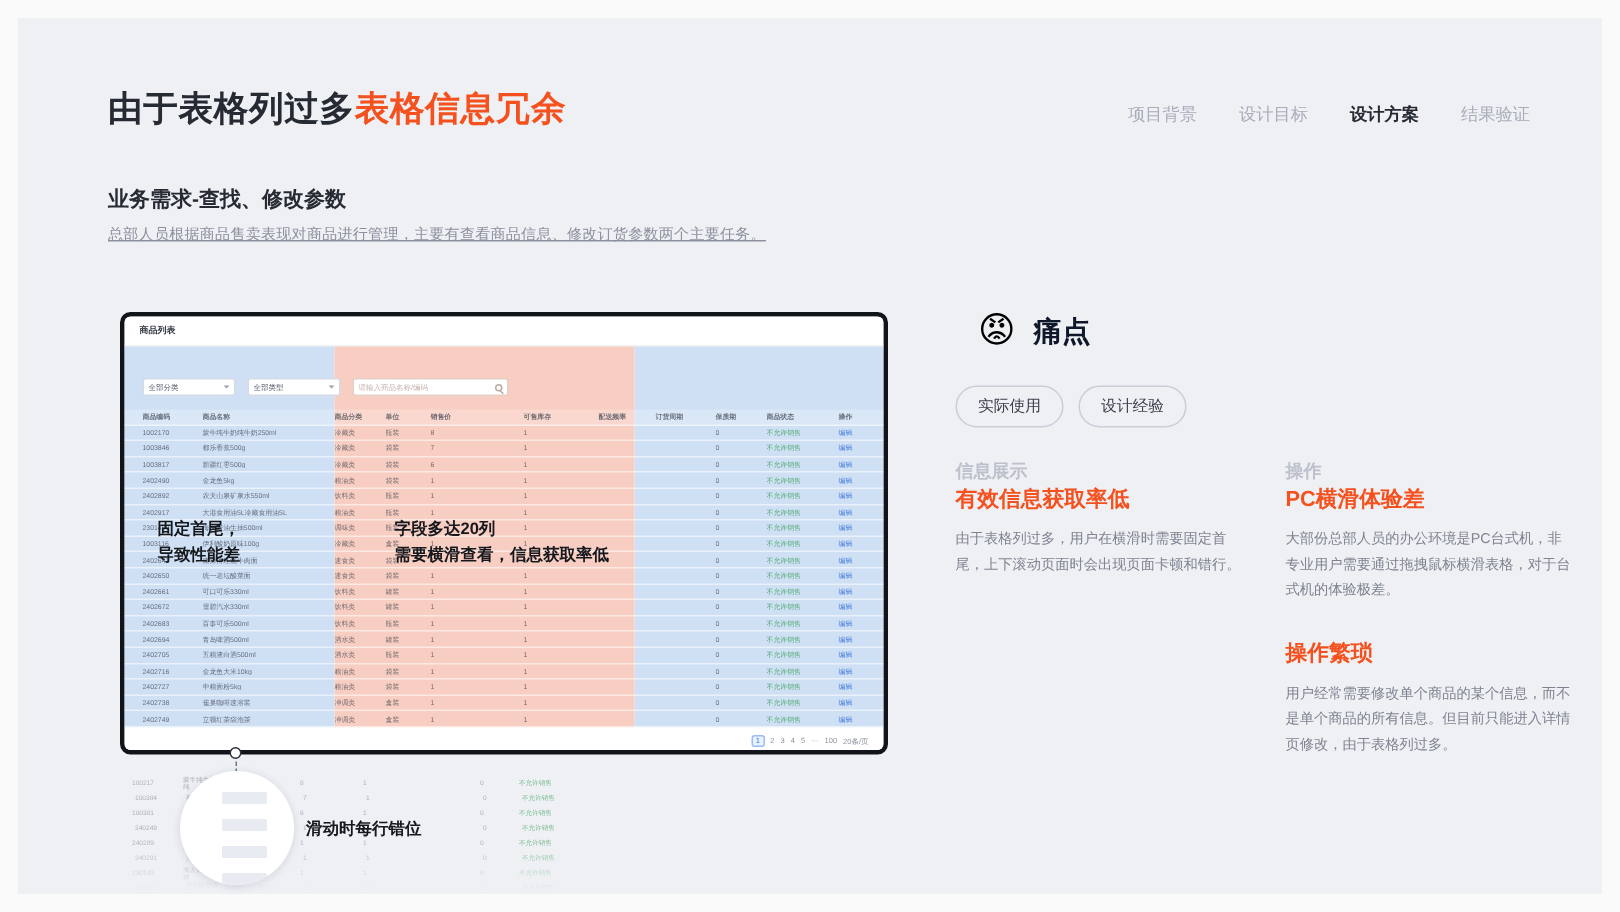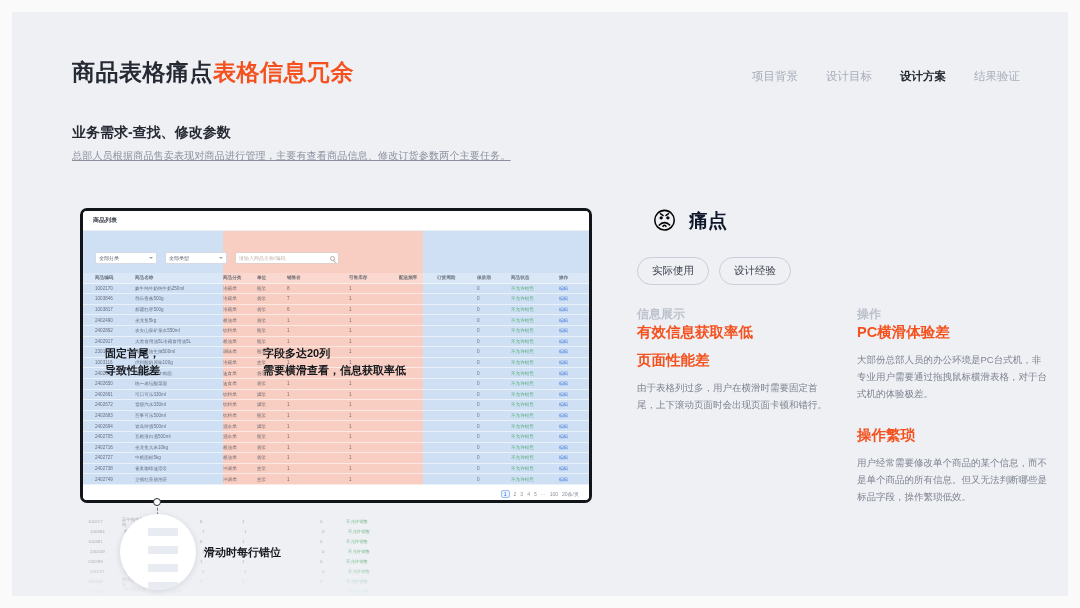--- a/index.html
+++ b/index.html
@@ -207,21 +207,21 @@
     font-size: 9.5px; color: #7e838f; line-height: 17px; margin-bottom: 24px;
   }
   .pp-body:last-child { margin-bottom: 0; }
 </style>
 </head>
 <body>
 
 <div class="slide">
 
   <div class="page-title">
-    <span>商品表格痛点</span><span class="accent">表格信息冗余</span>
+    <span>由于表格列过多</span><span class="accent">表格信息冗余</span>
   </div>
 
   <nav class="topnav">
     <div class="nav-item">项目背景</div>
     <div class="nav-item">设计目标</div>
     <div class="nav-item active">设计方案</div>
     <div class="nav-item">结果验证</div>
   </nav>
 
   <div class="section-title">业务需求-查找、修改参数</div>
@@ -668,26 +668,25 @@
 
   <div class="tags">
     <div class="tag">实际使用</div>
     <div class="tag">设计经验</div>
   </div>
 
   <div class="cols">
     <div class="col">
       <div class="col-label">信息展示</div>
       <div class="pp-title">有效信息获取率低</div>
-      <div class="pp-title">页面性能差</div>
       <div class="pp-body">由于表格列过多，用户在横滑时需要固定首尾，上下滚动页面时会出现页面卡顿和错行。</div>
     </div>
 
     <div class="col">
       <div class="col-label">操作</div>
       <div class="pp-title">PC横滑体验差</div>
       <div class="pp-body">大部份总部人员的办公环境是PC台式机，非专业用户需要通过拖拽鼠标横滑表格，对于台式机的体验极差。</div>
       <div class="pp-title">操作繁琐</div>
-      <div class="pp-body">用户经常需要修改单个商品的某个信息，而不是单个商品的所有信息。但又无法判断哪些是标品字段，操作繁琐低效。</div>
+      <div class="pp-body">用户经常需要修改单个商品的某个信息，而不是单个商品的所有信息。但目前只能进入详情页修改，由于表格列过多。</div>
     </div>
   </div>
 
 </div>
 
 </body></html>

